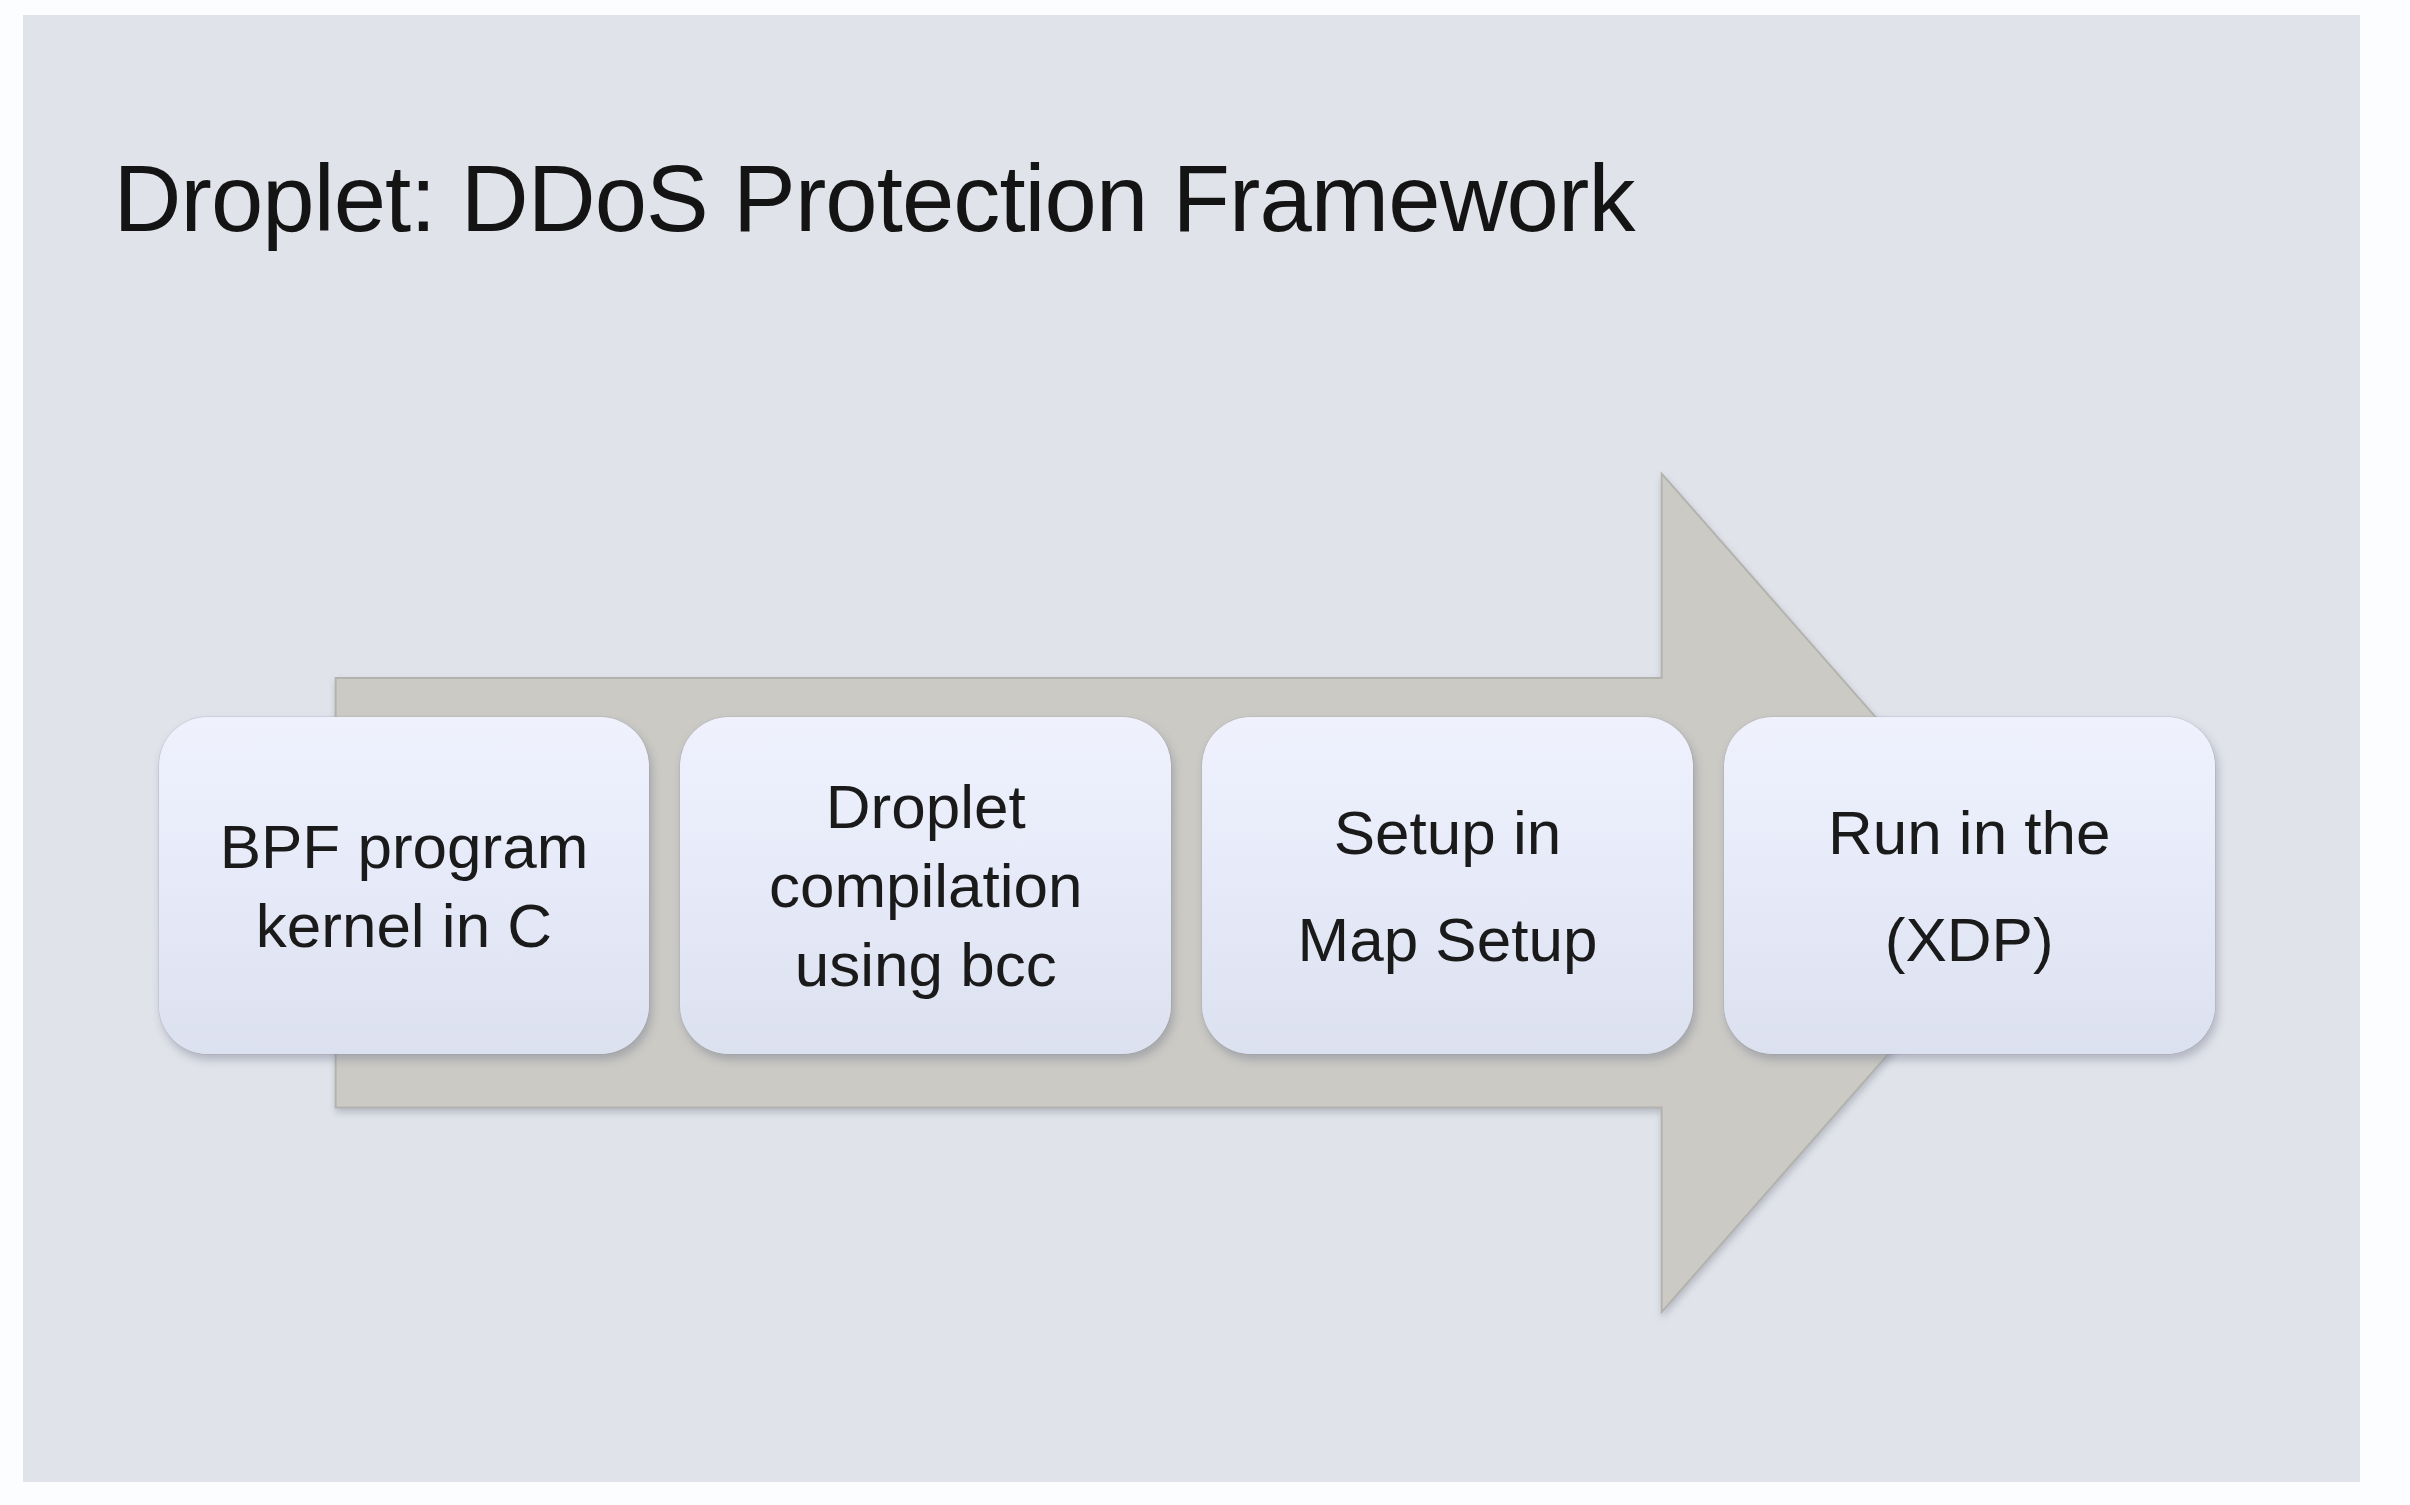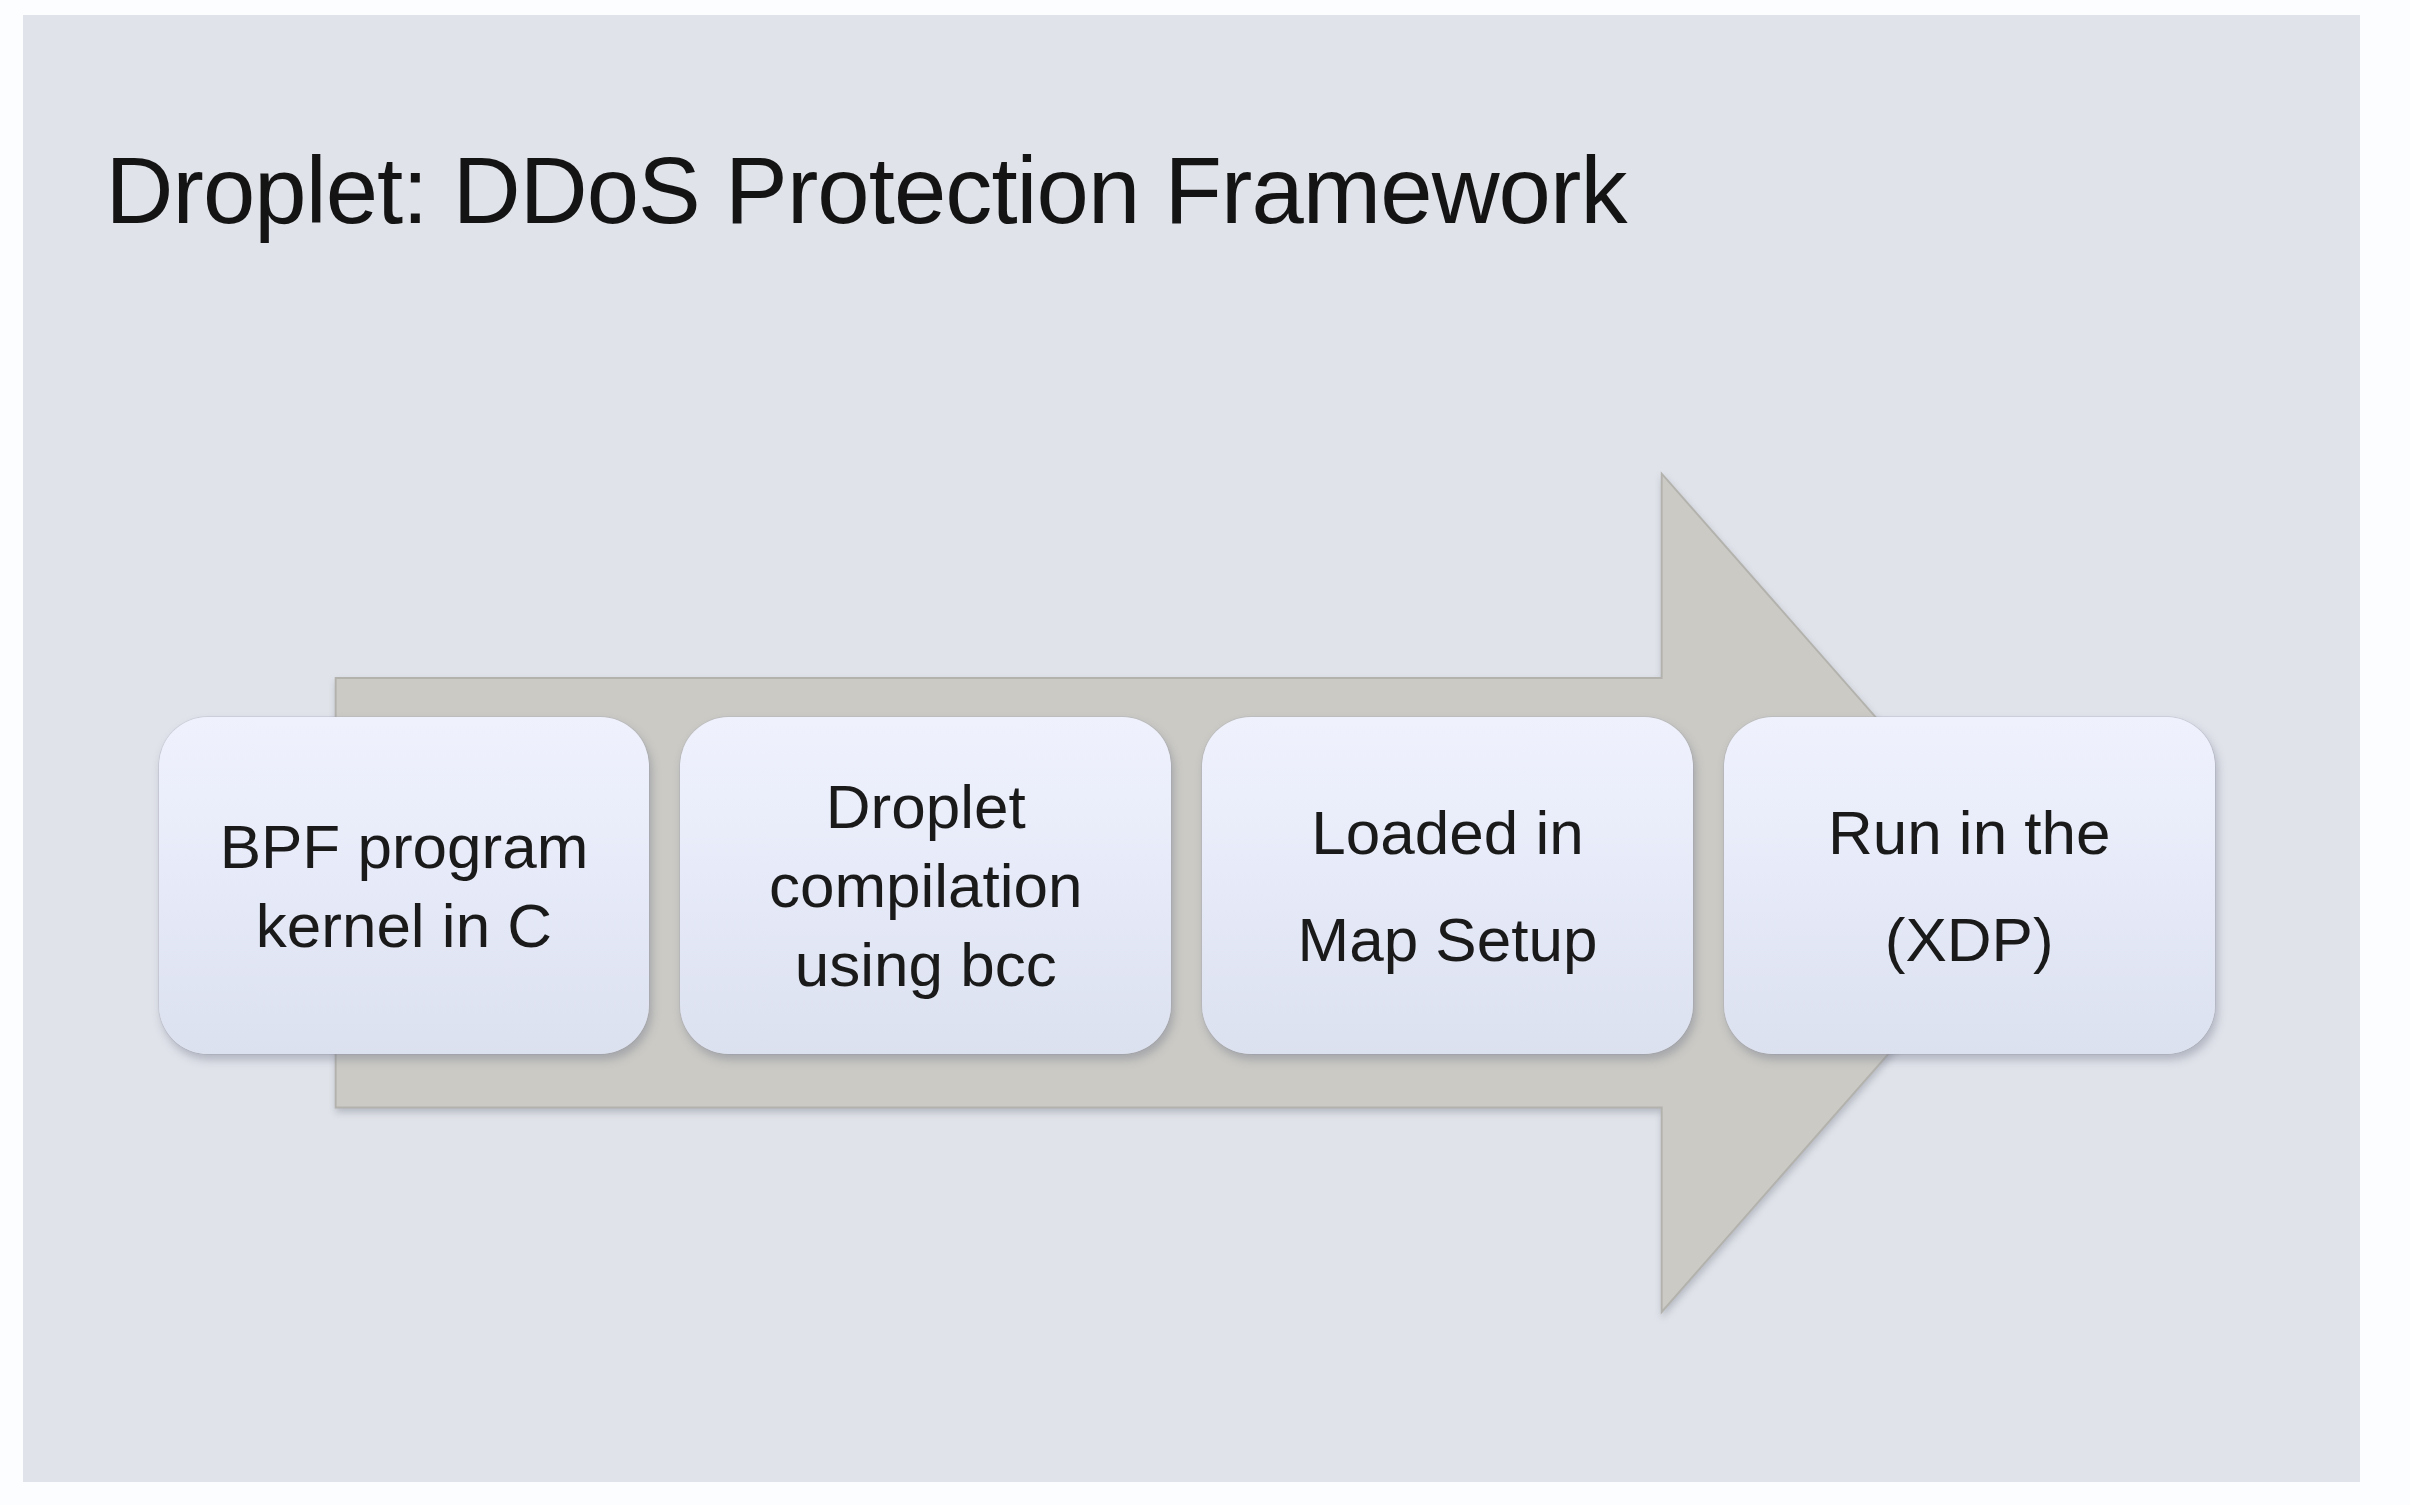--- a/index.html
+++ b/index.html
@@ -1,21 +1,21 @@
 <!DOCTYPE html>
 <html style="font-size:15px"><head>
 <meta charset="utf-8">
 <style>
   html,body{margin:0;padding:0;background:#fcfdfe;}
   body{width:2411px;height:1506px;overflow:hidden;position:relative;
        font-family:"Liberation Sans", sans-serif;}
   .page{position:absolute;inset:0;background:#fcfdfe;}
   .slide{position:absolute;left:22.6px;top:15px;width:2337px;height:1467px;
          background:#e0e3ea;}
-  .title{position:absolute;left:83px;top:124px;margin:0;
+  .title{position:absolute;left:83px;top:124px;margin:8px;
          font-size:94px;font-weight:400;line-height:1.1;
          color:#141414;letter-spacing:-0.9px;white-space:nowrap;}
   .arrow-svg{position:absolute;left:0;top:0;width:2411px;height:1506px;
          pointer-events:none;
          filter:drop-shadow(1.9px 4.7px 3.8px rgba(104,108,120,0.35));}
   .arrow-svg polygon{fill:#cbcac5;stroke:#b3b2ad;stroke-width:2px;}
   
   .steps{position:absolute;left:136px;top:702px;width:2056px;height:337px;
          display:flex;gap:31px;justify-content:center;}
   .step{flex:1 1 0;background:linear-gradient(180deg,#eff2fd 0%,#e7ebf9 45%,#dce1ef 100%);
@@ -52,21 +52,21 @@
       <div class="step">
         <p>
           <span class="line">Droplet</span>
           <span class="line">compilation</span>
           <span class="line">using bcc</span>
         </p>
       </div>
 
       <div class="step">
         <p>
-          <span class="line">Loaded in</span>
+          <span class="line">Setup in</span>
         </p>
         <p class="para-2">
           <span class="line">Map Setup</span>
         </p>
       </div>
 
       <div class="step">
         <p>
           <span class="line">Run in the</span>
         </p>

